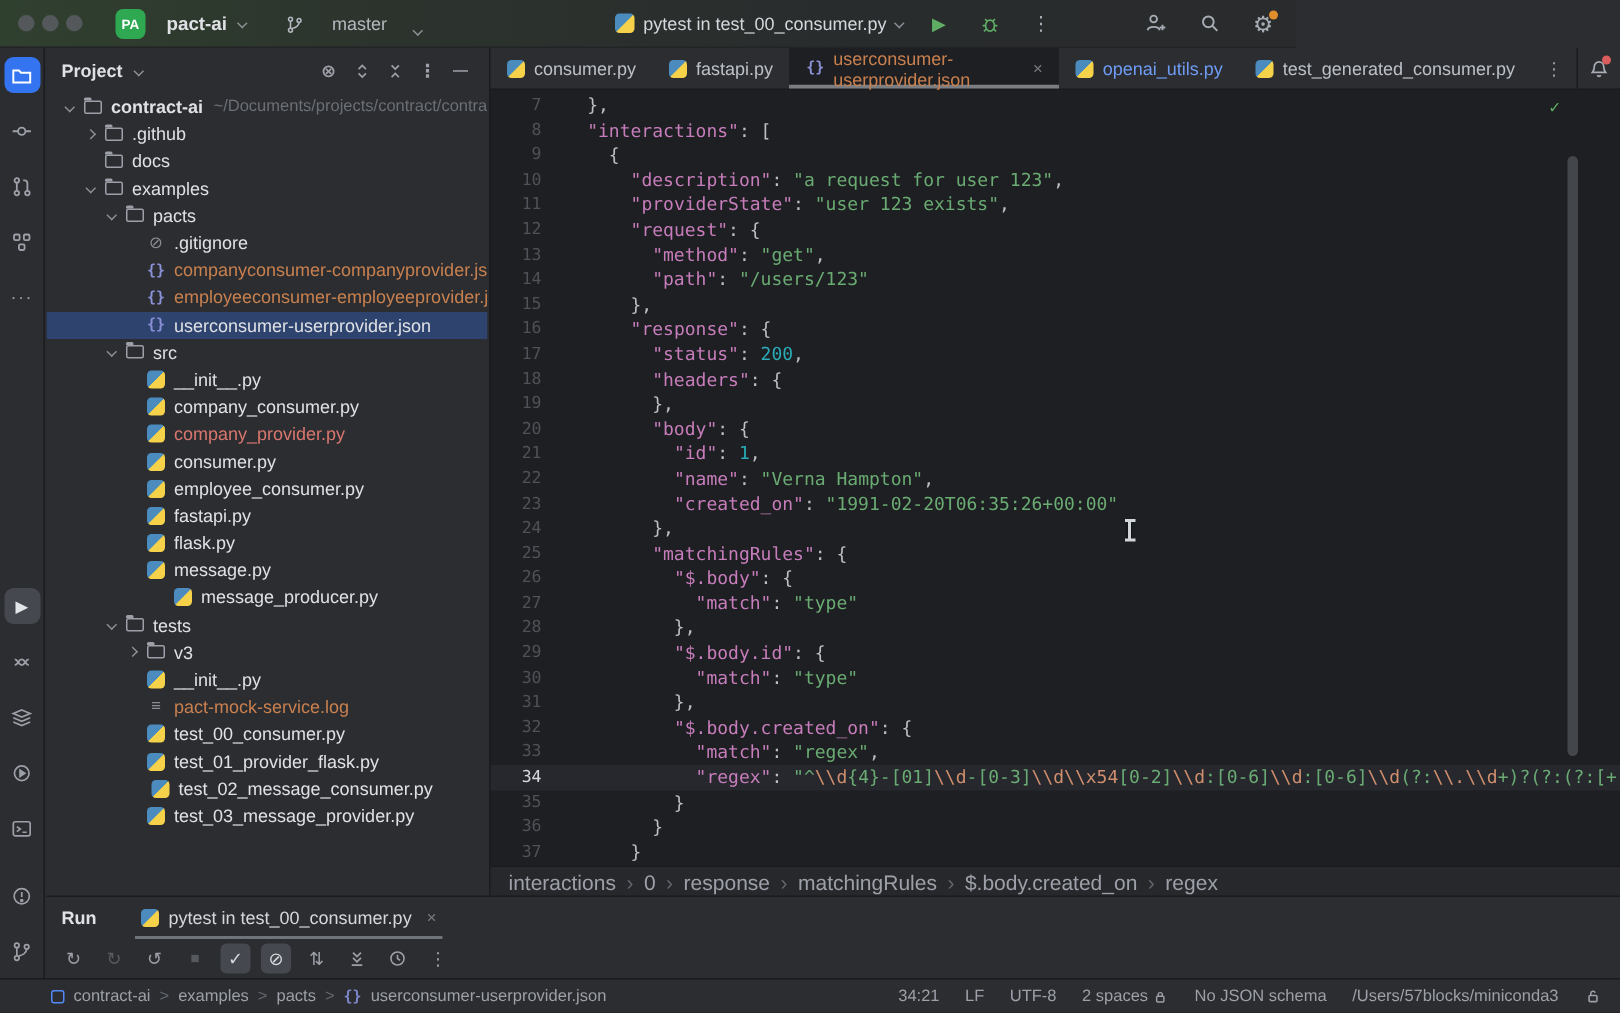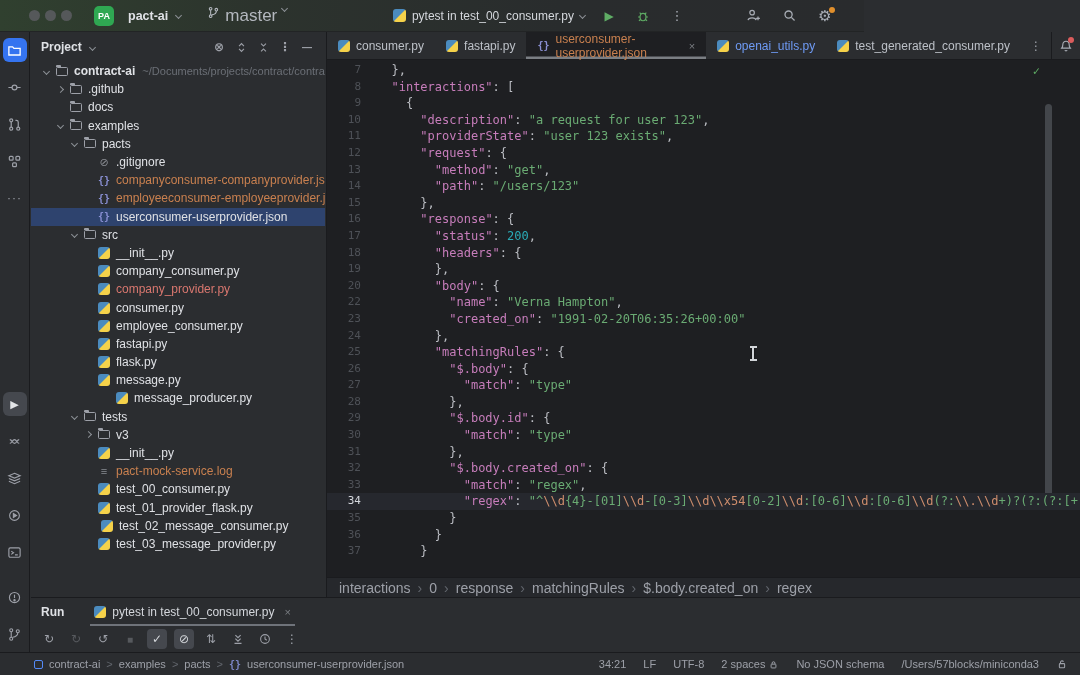--- a/index.html
+++ b/index.html
@@ -12,27 +12,27 @@
   html,body{width:1080px;height:675px;overflow:hidden}
   body{background:var(--bg);font-family:"Liberation Sans","DejaVu Sans",sans-serif;position:relative;color:var(--txt)}
   svg{display:block}
   .chev{display:inline-block;width:5px;height:5px;border-right:1.4px solid #8c9096;border-bottom:1.4px solid #8c9096}
   .chev.down{transform:rotate(45deg)}
   .chev.right{transform:rotate(-45deg)}
 
   
   .titlebar{position:absolute;left:0;top:0;width:864px;height:32px;
     background:linear-gradient(90deg,#30402f 0%,#2c332d 30%,#292c2d 65%,#292b2d 100%);
-    display:flex;align-items:center;padding:0 29px;gap:8px;border-bottom:1px solid #222425}
+    display:flex;align-items:center;padding:0 12px;gap:8px;border-bottom:1px solid #222425}
   .tl{width:11px;height:11px;border-radius:50%;background:#55585a}
   .tl+.tl{margin-left:5px}
   .pa{width:20px;height:20px;border-radius:5px;background:#2fa852;color:#fff;font-size:9px;font-weight:700;
       display:flex;align-items:center;justify-content:center;margin-left:14px}
   .tb-name{font-size:12.5px;font-weight:600;margin-left:6px}
-  .tb-branch{display:flex;align-items:flex-start;gap:5px;margin-left:18px;color:#b4b8bf;font-size:17px}
+  .tb-branch{display:flex;align-items:flex-end;gap:18px;margin-left:18px;color:#b4b8bf;font-size:12px}
   .tb-right{margin-left:auto;display:flex;align-items:center;gap:14px}
   .runcfg{display:flex;align-items:center;gap:6px;font-size:12px;color:#d4d7dc}
   .icon-btn{color:#a8adb5;font-size:13px;display:flex;align-items:center;justify-content:center;width:20px;height:20px;position:relative}
   .play{color:var(--green);font-size:12px}
   .fargroup{display:flex;align-items:center;gap:16px;margin-left:42px}
   .badge{position:absolute;width:6px;height:6px;border-radius:50%;top:1px;right:0}
   .badge.orange{background:#e08f2c}
   .badge.red{background:#db5c5c}
   .pyicon{width:13px;height:13px;border-radius:3px;background:linear-gradient(135deg,#4b8bbe 49%,#f5d24a 51%)}
 
@@ -507,20 +507,21 @@
       <div class="cline"><span class="ln">11</span><span class="m-p">      </span><span class="m-k">"providerState"</span><span class="m-p">: </span><span class="m-s">"user 123 exists"</span><span class="m-p">,</span></div>
       <div class="cline"><span class="ln">12</span><span class="m-p">      </span><span class="m-k">"request"</span><span class="m-p">: {</span></div>
       <div class="cline"><span class="ln">13</span><span class="m-p">        </span><span class="m-k">"method"</span><span class="m-p">: </span><span class="m-s">"get"</span><span class="m-p">,</span></div>
       <div class="cline"><span class="ln">14</span><span class="m-p">        </span><span class="m-k">"path"</span><span class="m-p">: </span><span class="m-s">"/users/123"</span></div>
       <div class="cline"><span class="ln">15</span><span class="m-p">      },</span></div>
       <div class="cline"><span class="ln">16</span><span class="m-p">      </span><span class="m-k">"response"</span><span class="m-p">: {</span></div>
       <div class="cline"><span class="ln">17</span><span class="m-p">        </span><span class="m-k">"status"</span><span class="m-p">: </span><span class="m-n">200</span><span class="m-p">,</span></div>
       <div class="cline"><span class="ln">18</span><span class="m-p">        </span><span class="m-k">"headers"</span><span class="m-p">: {</span></div>
       <div class="cline"><span class="ln">19</span><span class="m-p">        },</span></div>
       <div class="cline"><span class="ln">20</span><span class="m-p">        </span><span class="m-k">"body"</span><span class="m-p">: {</span></div>
+      <div class="cline"><span class="ln">21</span><span class="m-p">          </span><span class="m-k">"id"</span><span class="m-p">: </span><span class="m-n">1</span><span class="m-p">,</span></div>
       <div class="cline"><span class="ln">22</span><span class="m-p">          </span><span class="m-k">"name"</span><span class="m-p">: </span><span class="m-s">"Verna Hampton"</span><span class="m-p">,</span></div>
       <div class="cline"><span class="ln">23</span><span class="m-p">          </span><span class="m-k">"created_on"</span><span class="m-p">: </span><span class="m-s">"1991-02-20T06:35:26+00:00"</span></div>
       <div class="cline"><span class="ln">24</span><span class="m-p">        },</span></div>
       <div class="cline"><span class="ln">25</span><span class="m-p">        </span><span class="m-k">"matchingRules"</span><span class="m-p">: {</span></div>
       <div class="cline"><span class="ln">26</span><span class="m-p">          </span><span class="m-k">"$.body"</span><span class="m-p">: {</span></div>
       <div class="cline"><span class="ln">27</span><span class="m-p">            </span><span class="m-k">"match"</span><span class="m-p">: </span><span class="m-s">"type"</span></div>
       <div class="cline"><span class="ln">28</span><span class="m-p">          },</span></div>
       <div class="cline"><span class="ln">29</span><span class="m-p">          </span><span class="m-k">"$.body.id"</span><span class="m-p">: {</span></div>
       <div class="cline"><span class="ln">30</span><span class="m-p">            </span><span class="m-k">"match"</span><span class="m-p">: </span><span class="m-s">"type"</span></div>
       <div class="cline"><span class="ln">31</span><span class="m-p">          },</span></div>

